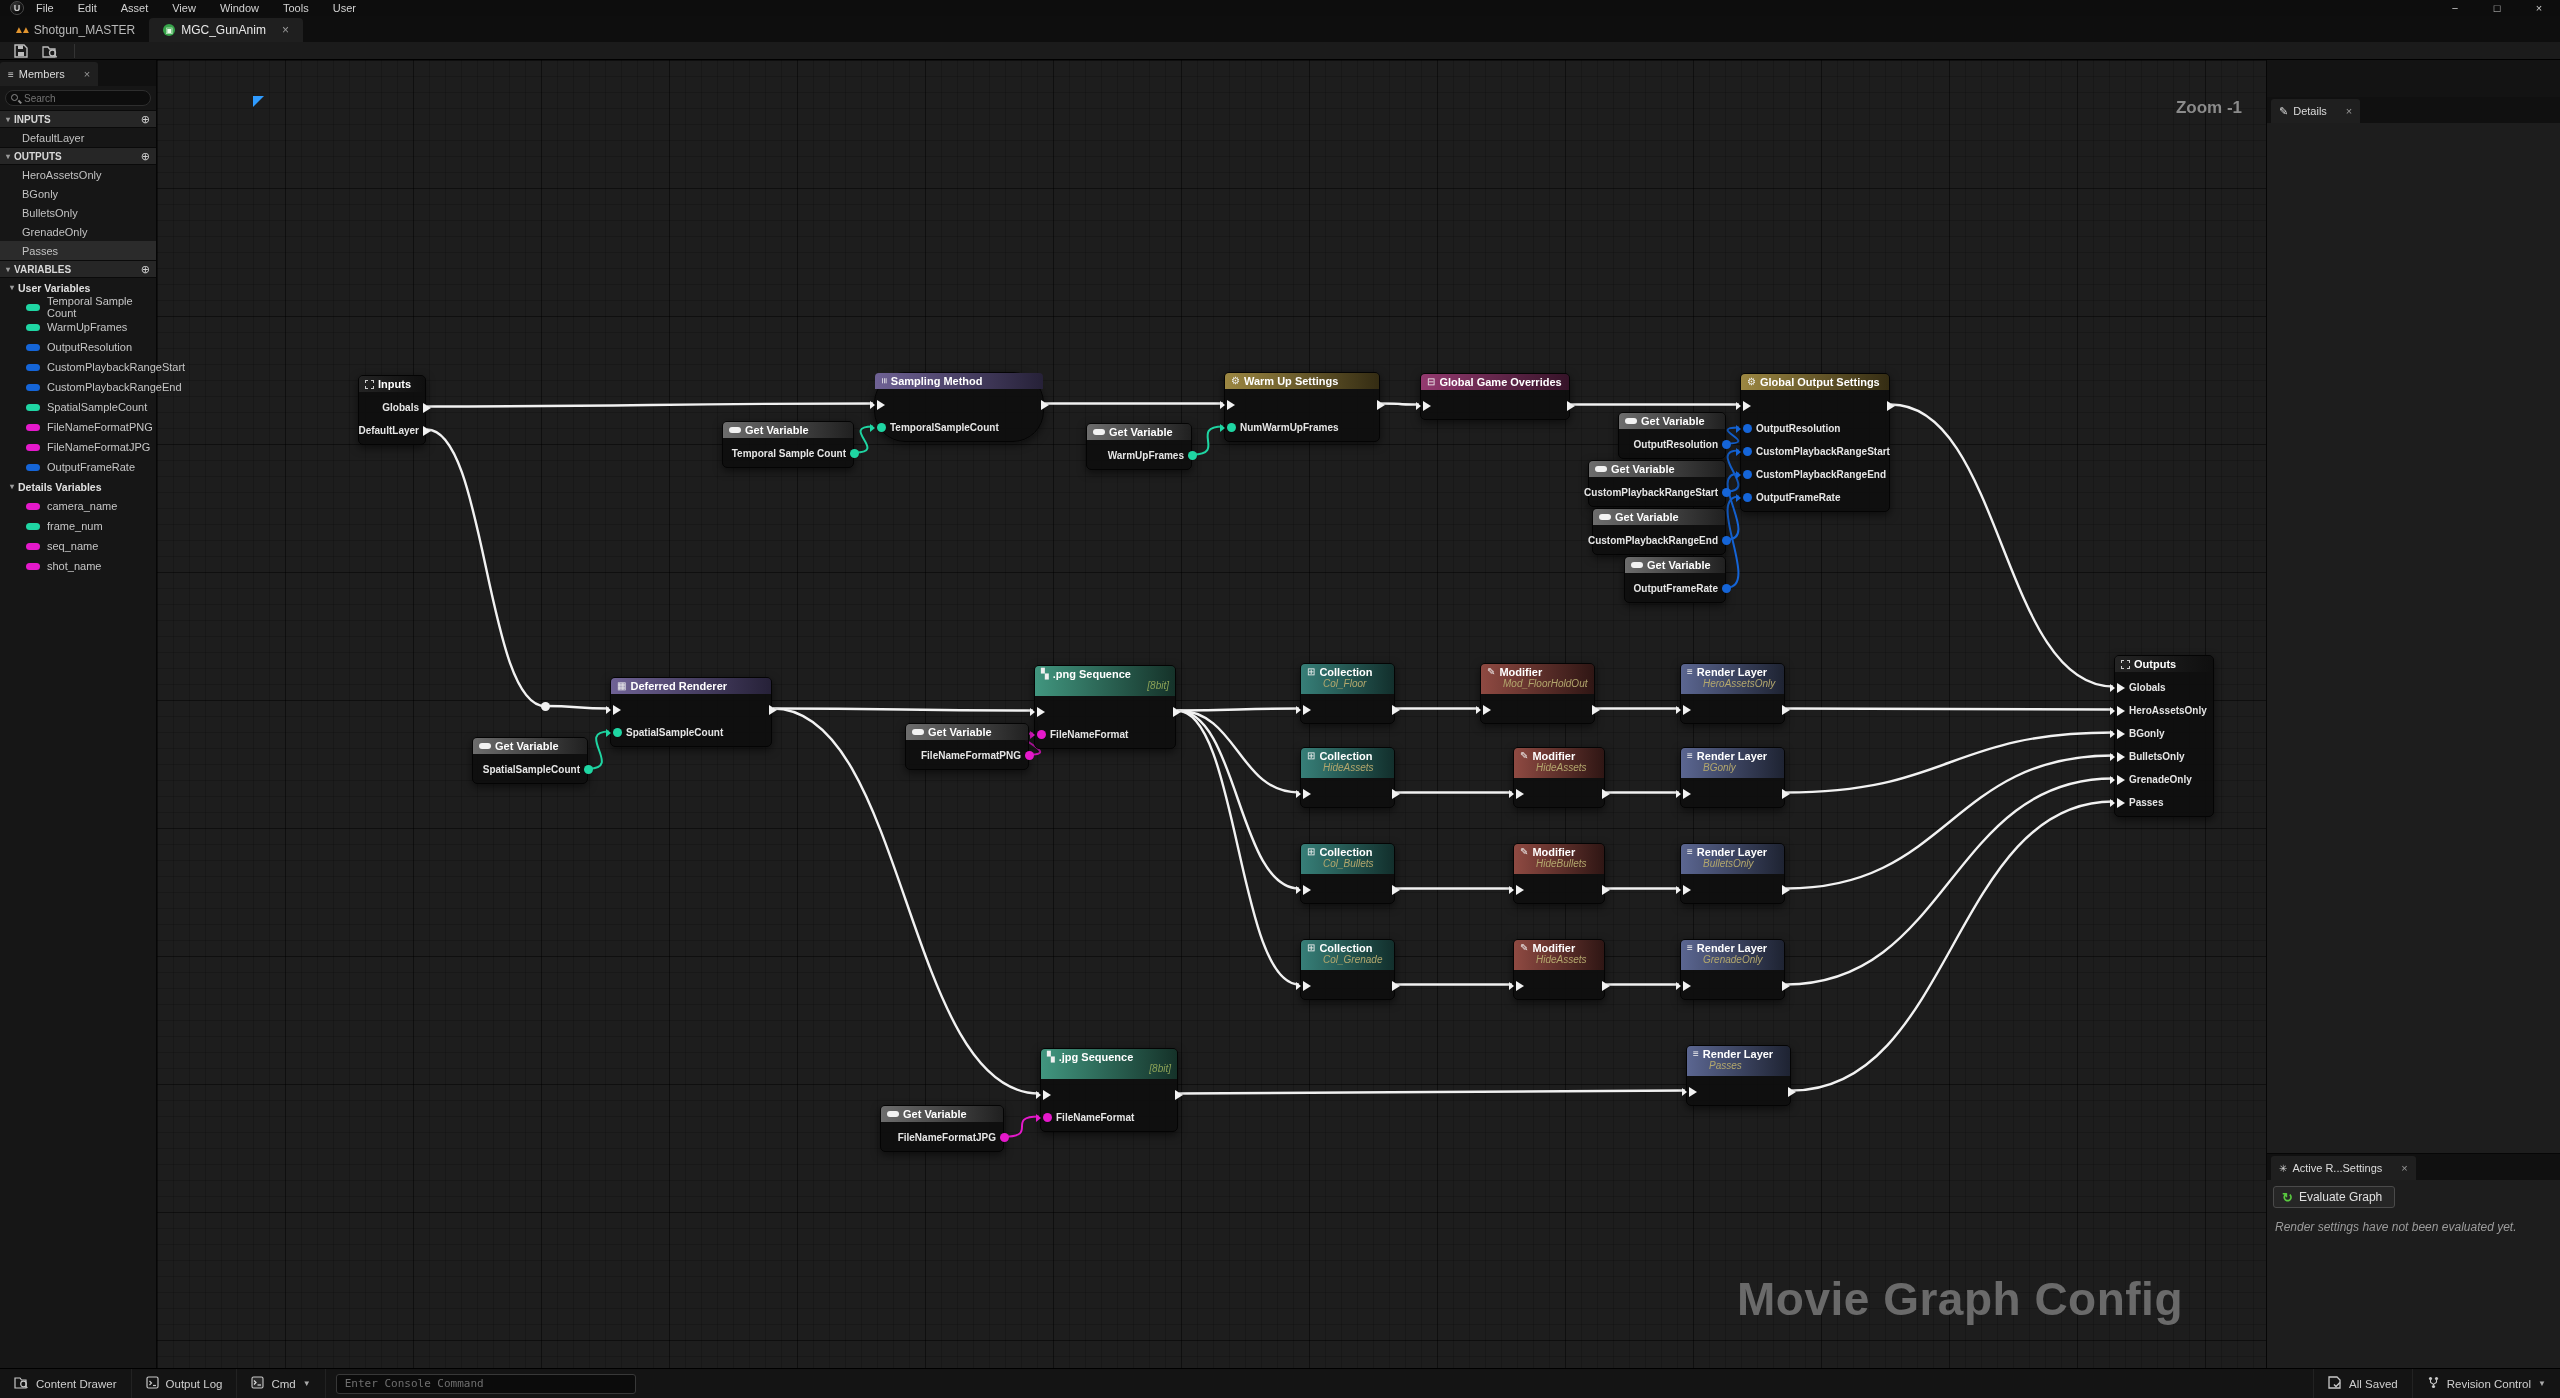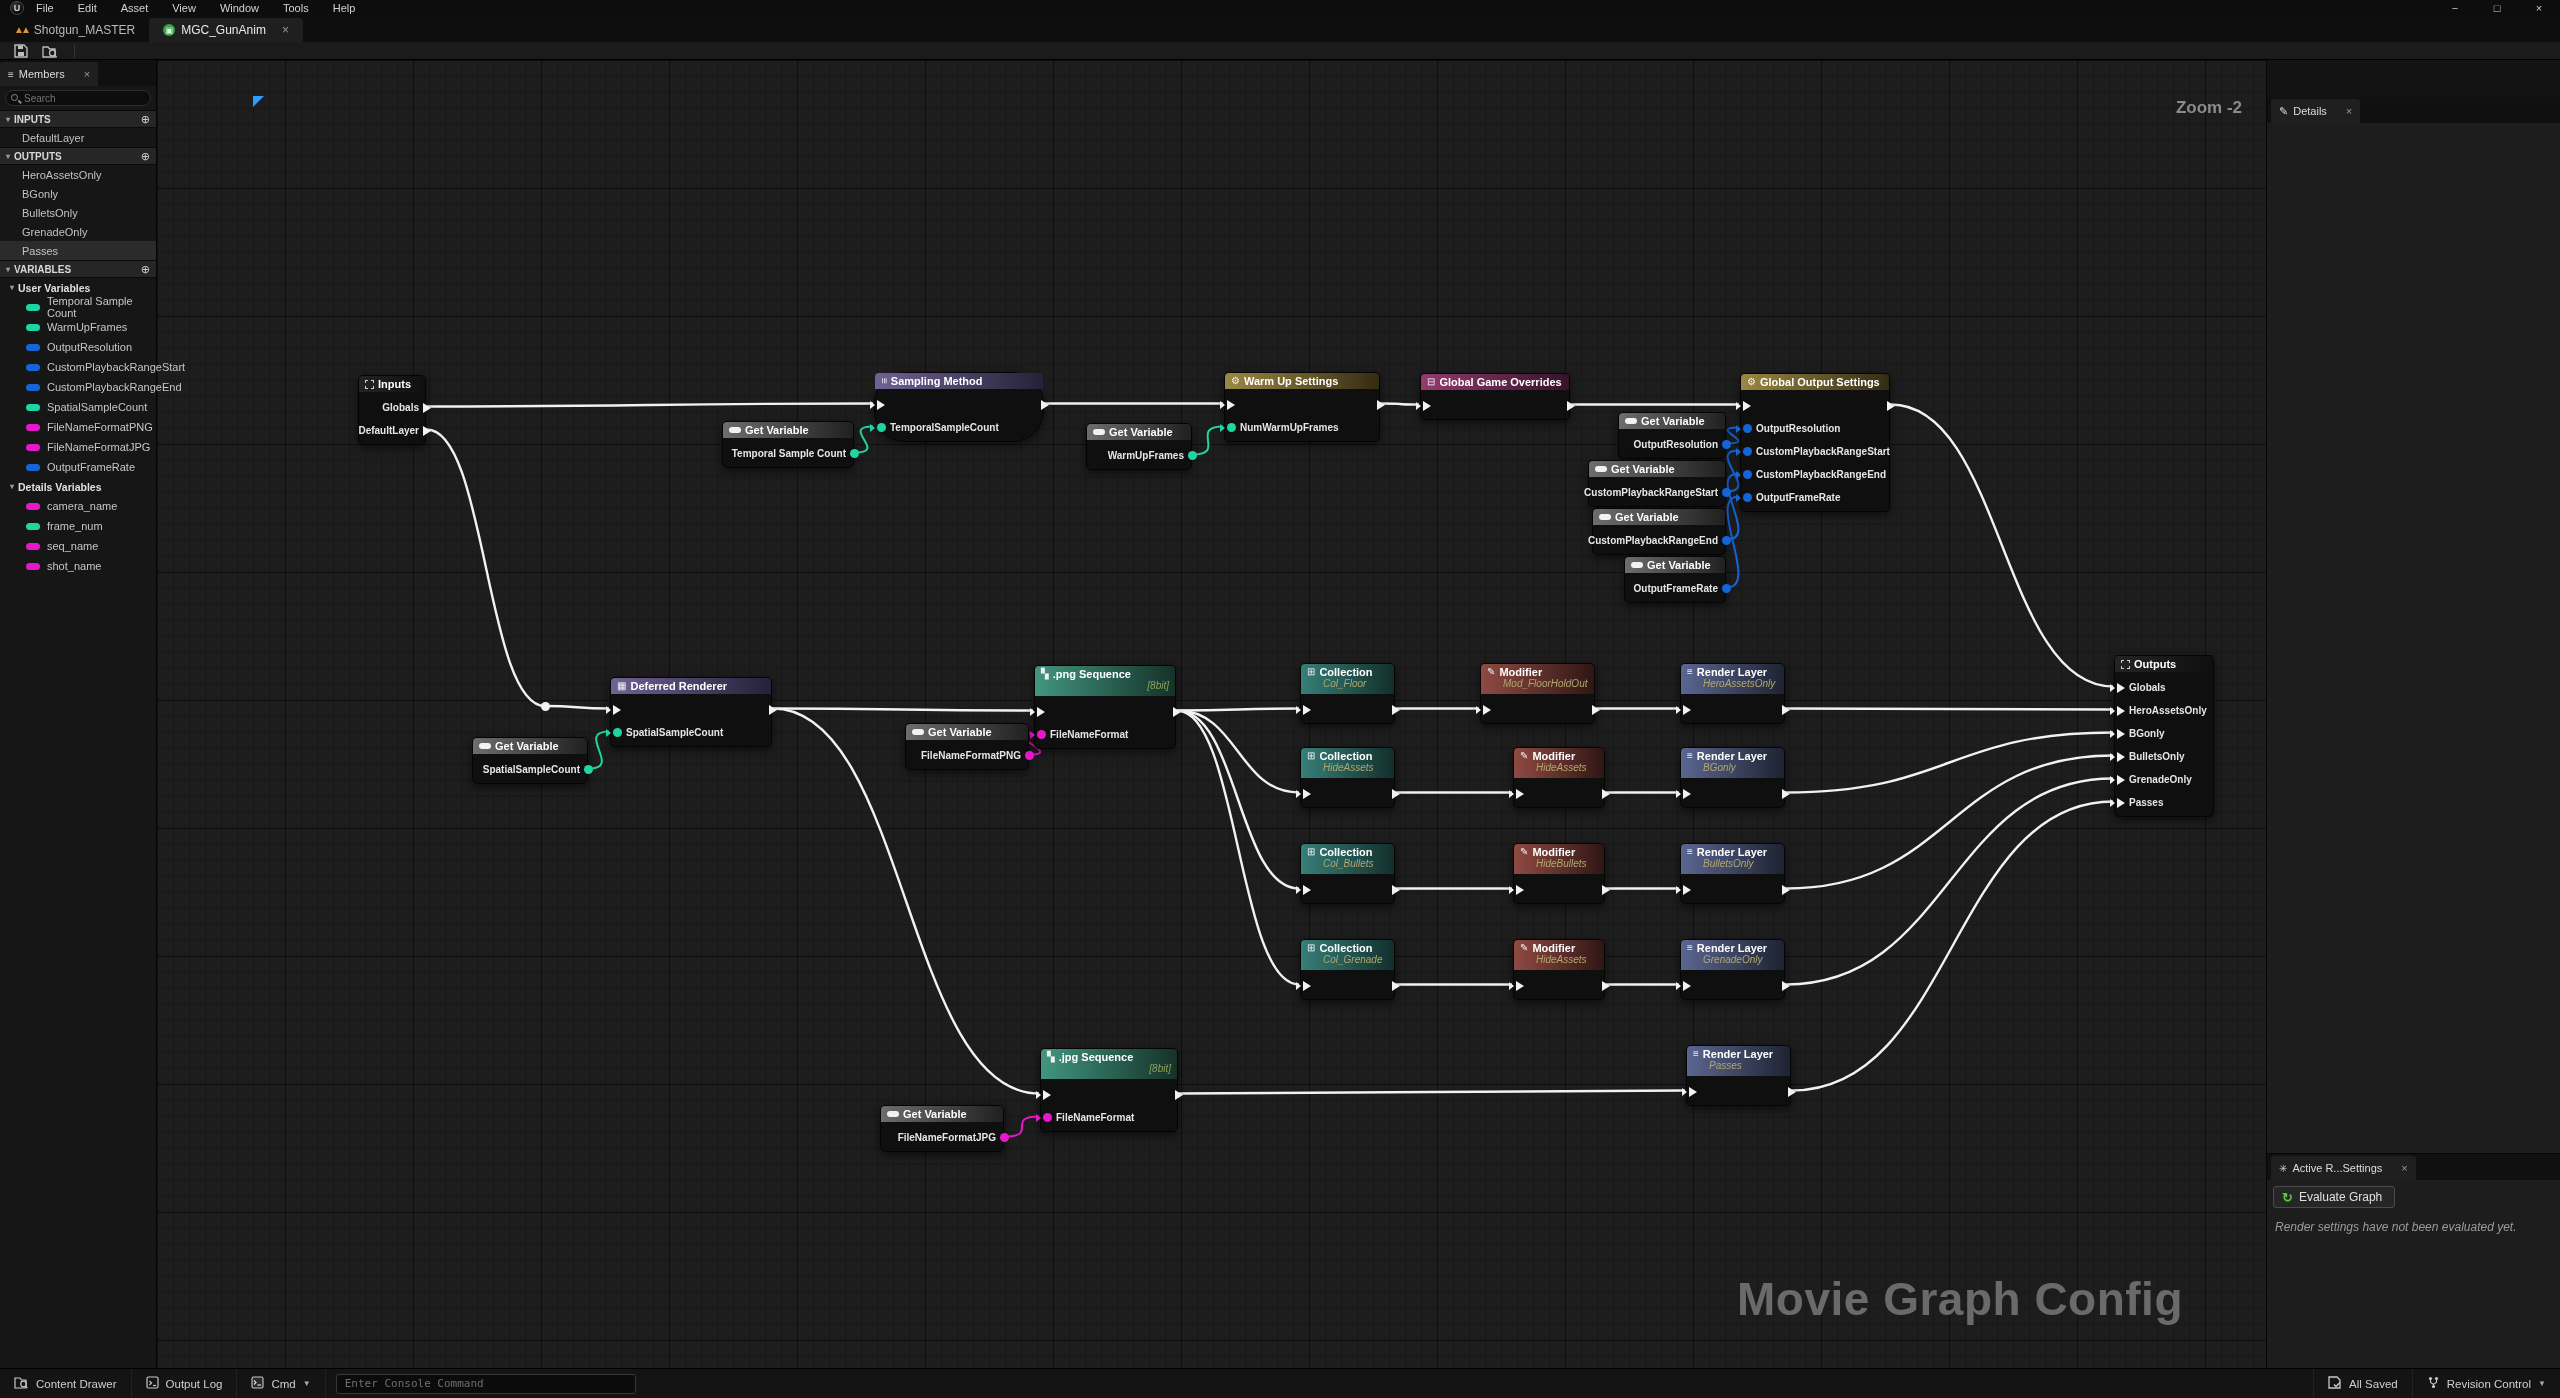--- a/index.html
+++ b/index.html
@@ -163,21 +163,21 @@
 
   <div class="menubar">
     <span class="uelogo">U</span>
     <div id="menu-items" style="display:flex">
         <div class="menu-item">File</div>
         <div class="menu-item">Edit</div>
         <div class="menu-item">Asset</div>
         <div class="menu-item">View</div>
         <div class="menu-item">Window</div>
         <div class="menu-item">Tools</div>
-        <div class="menu-item">Help</div>
+        <div class="menu-item">User</div>
       </div>
     <div class="wincontrols" id="win-controls">
         <div class="winbtn">−</div>
         <div class="winbtn">□</div>
         <div class="winbtn">×</div>
       </div>
   </div>
 
   <div class="tabbar" id="doc-tabbar">
       <div class="doc-tab">
@@ -303,21 +303,21 @@
         </div>
         <div class="var-item">
           <span class="pillvar" style="background: rgb(229, 25, 203);"></span>
           <span>shot_name</span>
         </div>
       </div>
   </div>
 
   <div class="graph" id="graph">
     <div class="origin-marker"></div>
-    <div class="zoomlabel">Zoom -2</div>
+    <div class="zoomlabel">Zoom -1</div>
     <div class="watermark">Movie Graph Config</div>
     <svg id="wires" width="2109" height="1308">
         <path d="M 270 346.5 C 480 346.5, 506 343.5, 716 343.5" fill="none" stroke="#f2f2f2" stroke-width="2.4"></path>
         <path d="M 888 343.5 C 977 343.5, 977 343.5, 1066 343.5" fill="none" stroke="#f2f2f2" stroke-width="2.4"></path>
         <path d="M 1224 343.5 C 1258 343.5, 1228 344.5, 1262 344.5" fill="none" stroke="#f2f2f2" stroke-width="2.4"></path>
         <path d="M 1414 344.5 C 1498 344.5, 1498 344.5, 1582 344.5" fill="none" stroke="#f2f2f2" stroke-width="2.4"></path>
         <path d="M 1734 344.5 C 1845 344.5, 1845 626.5, 1956 626.5" fill="none" stroke="#f2f2f2" stroke-width="2.4"></path>
         <path d="M 270 369.5 C 329 369.5, 329 646, 388 646 C 422 646, 418 648.5, 452 648.5" fill="none" stroke="#f2f2f2" stroke-width="2.4"></path>
         <path d="M 616 648.5 C 746 648.5, 746 650.5, 876 650.5" fill="none" stroke="#f2f2f2" stroke-width="2.4"></path>
         <path d="M 616 648.5 C 749 648.5, 749 1033.5, 882 1033.5" fill="none" stroke="#f2f2f2" stroke-width="2.4"></path>

